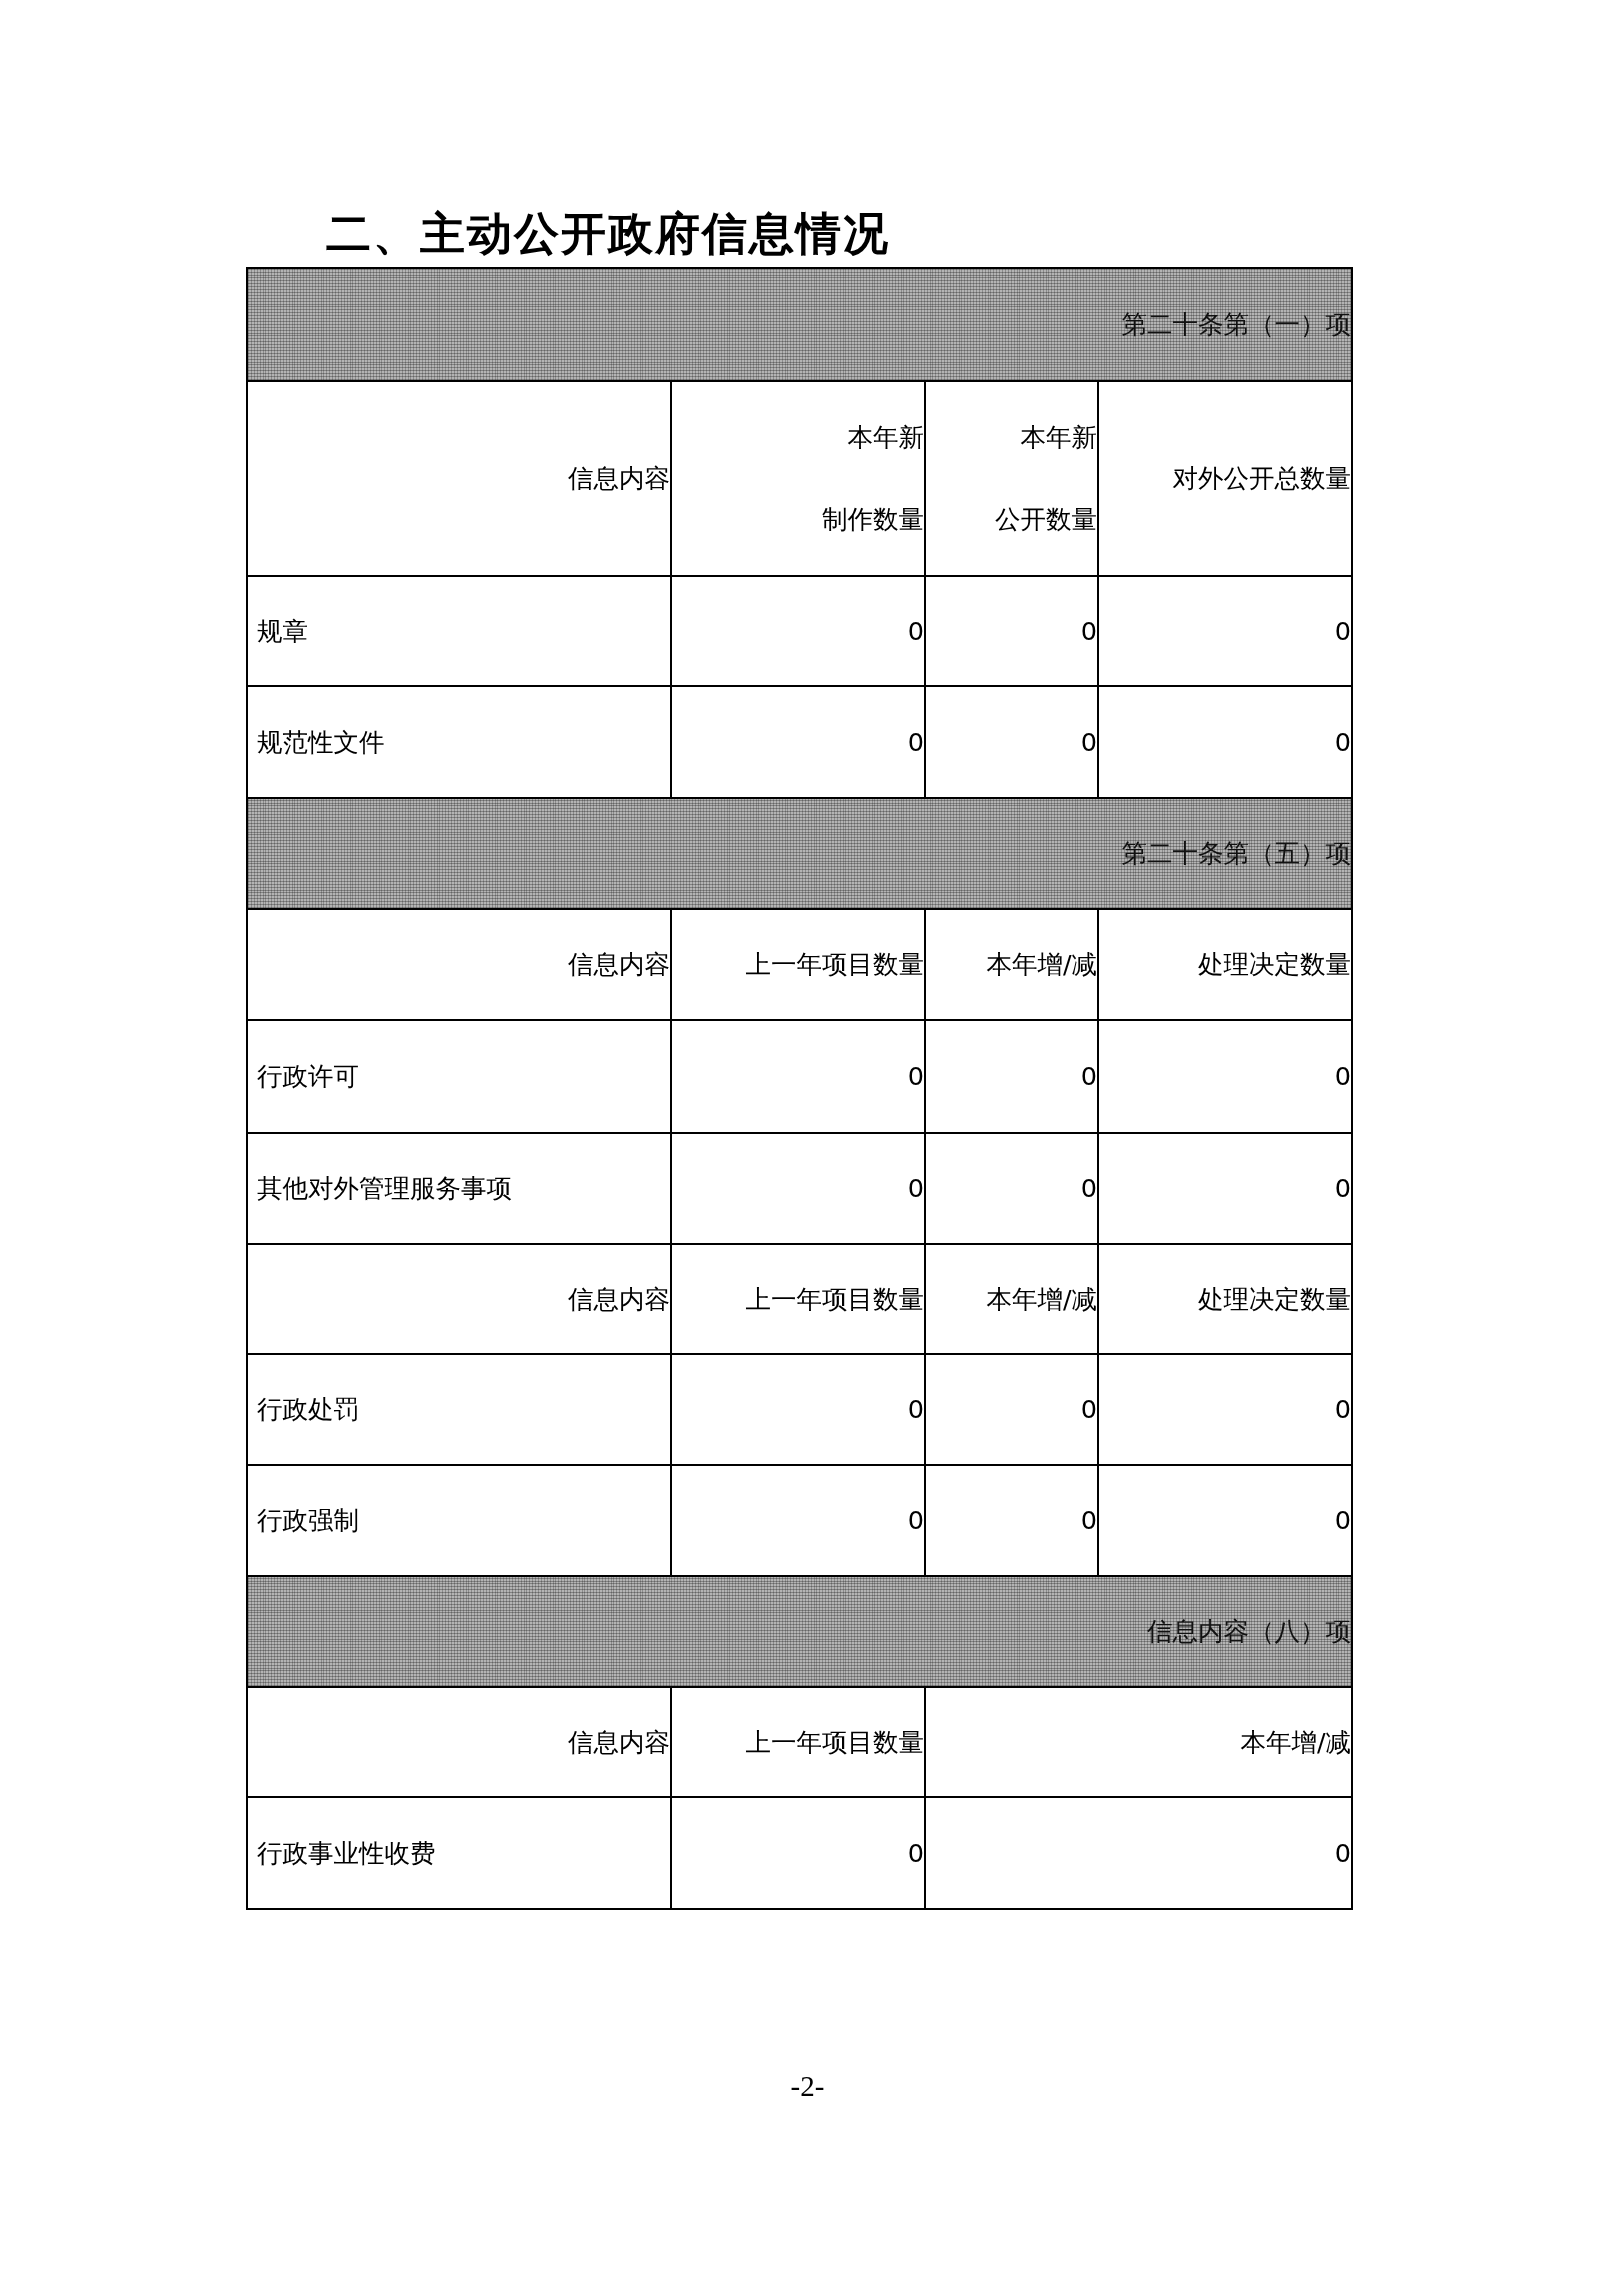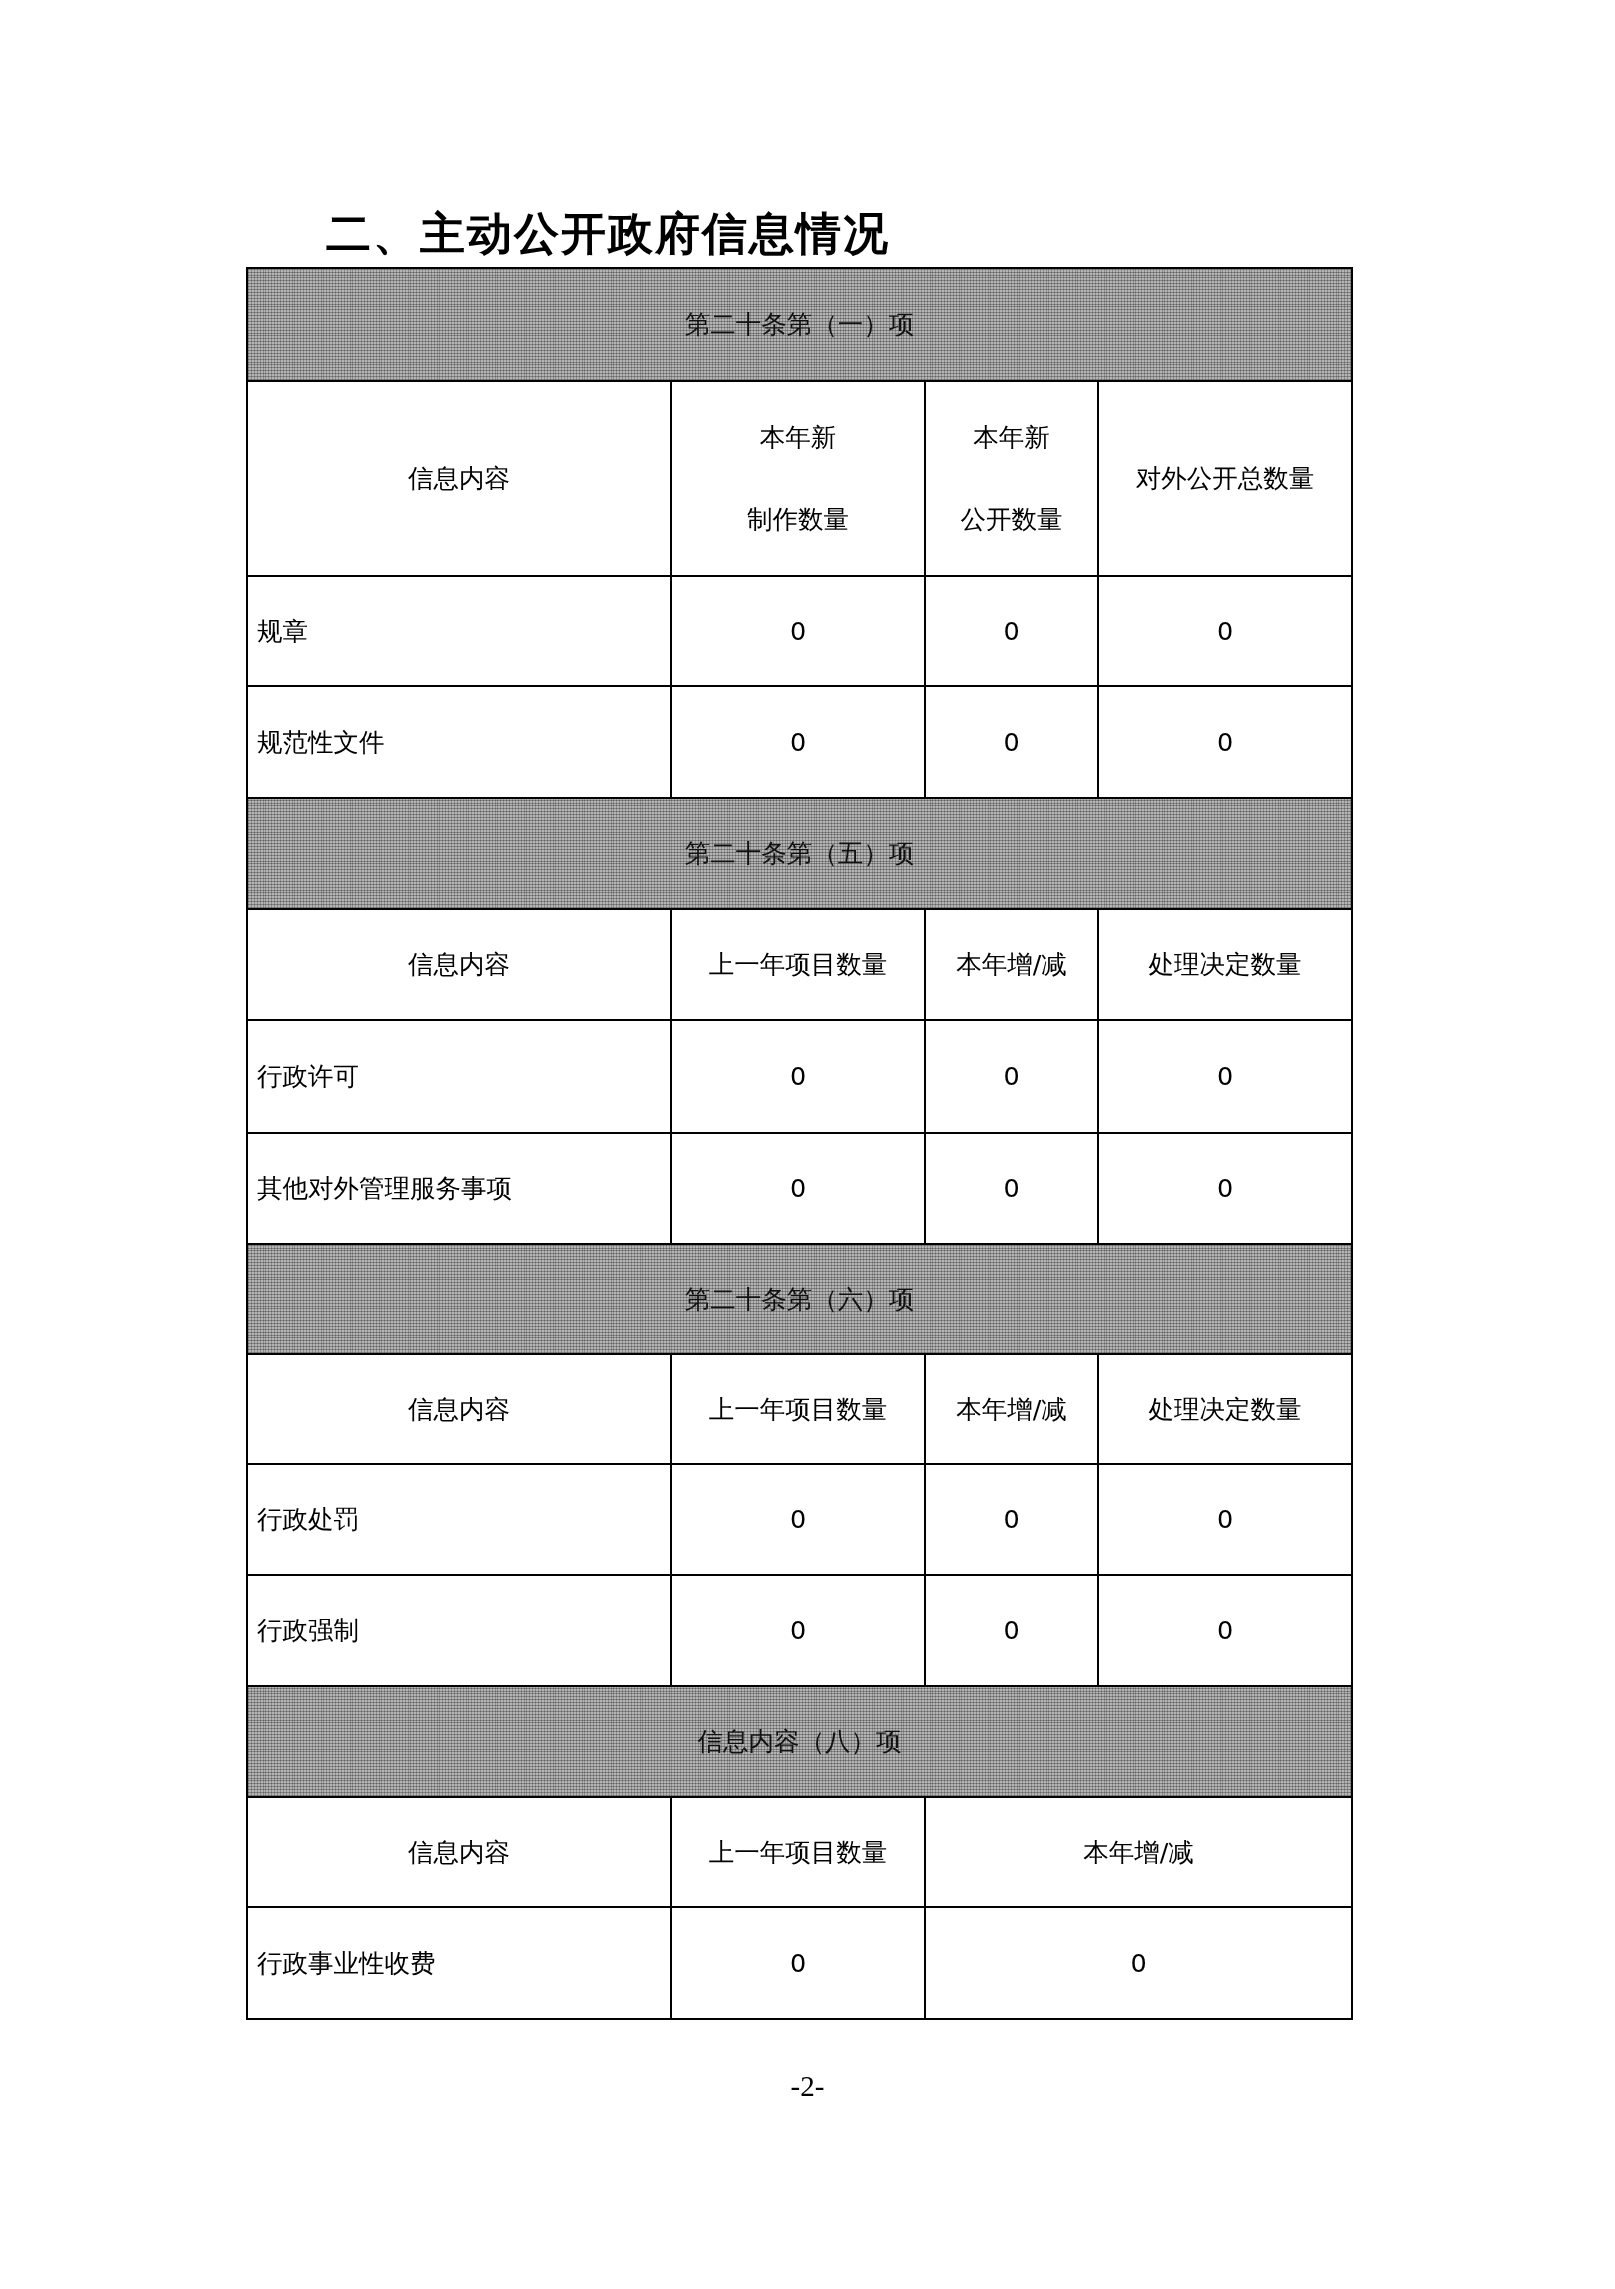--- a/index.html
+++ b/index.html
@@ -13,21 +13,21 @@
     font-size:45px; font-weight:bold; letter-spacing:2px; line-height:59px;
     white-space:nowrap;
   }
   .tbl {
     position:absolute; left:246px; top:267px; width:1105px;
     border-collapse:collapse; table-layout:fixed;
     border:2.9px solid #000;
   }
   .tbl td {
     border:2px solid #000; padding:0; font-size:25.5px; line-height:33px;
-    text-align:center; vertical-align:middle; box-sizing:border-box;
+    text-align:right; vertical-align:middle; box-sizing:border-box;
   }
   .tbl td.label { text-align:left; padding-left:9px; }
   .tbl tr.section td {
     background-color:#b4b4b4;
     background-image:
       repeating-linear-gradient(0deg, rgba(0,0,0,0.28) 0px, rgba(0,0,0,0.28) 1px, transparent 1px, transparent 2.9px),
       repeating-linear-gradient(90deg, rgba(0,0,0,0.22) 0px, rgba(0,0,0,0.22) 1px, transparent 1px, transparent 2.9px);
     border-top:2.9px solid #000; border-bottom:2.9px solid #000;
   }
   .tbl tr.section td span {
@@ -97,23 +97,20 @@
       <td>0</td>
       <td>0</td>
     </tr>
     <tr style="height:111px">
       <td class="label">其他对外管理服务事项</td>
       <td>0</td>
       <td>0</td>
       <td>0</td>
     </tr>
 
-    <tr class="section" style="height:110px">
-      <td colspan="4"><span>第二十条第（六）项</span></td>
-    </tr>
     <tr style="height:110px">
       <td>信息内容</td>
       <td>上一年项目数量</td>
       <td>本年增/减</td>
       <td>处理决定数量</td>
     </tr>
     <tr style="height:111px">
       <td class="label">行政处罚</td>
       <td>0</td>
       <td>0</td>

